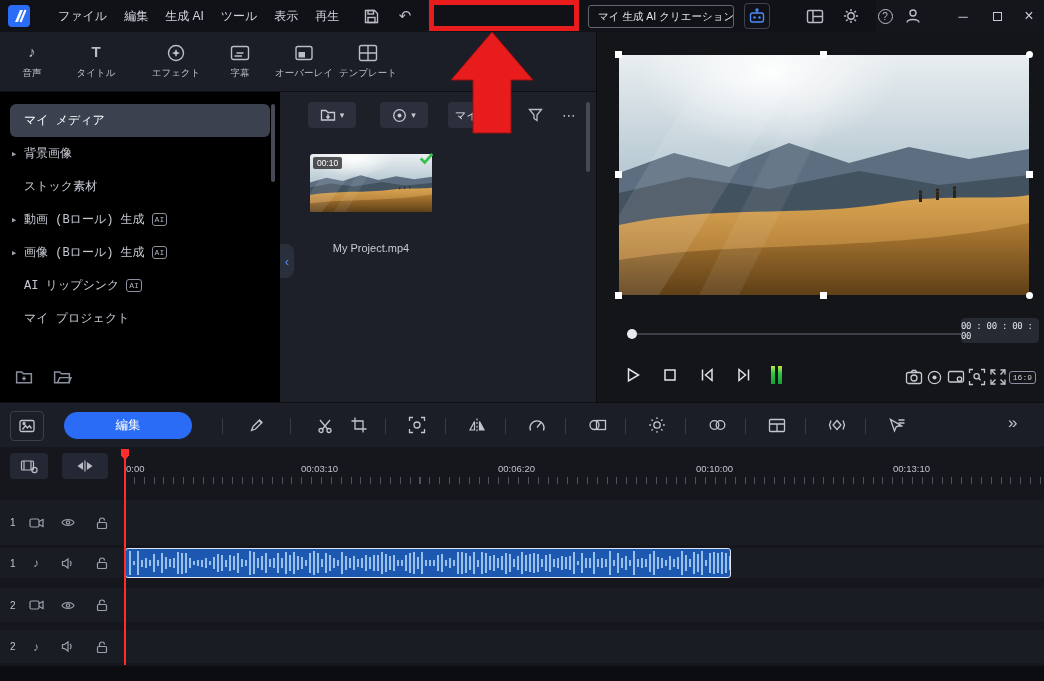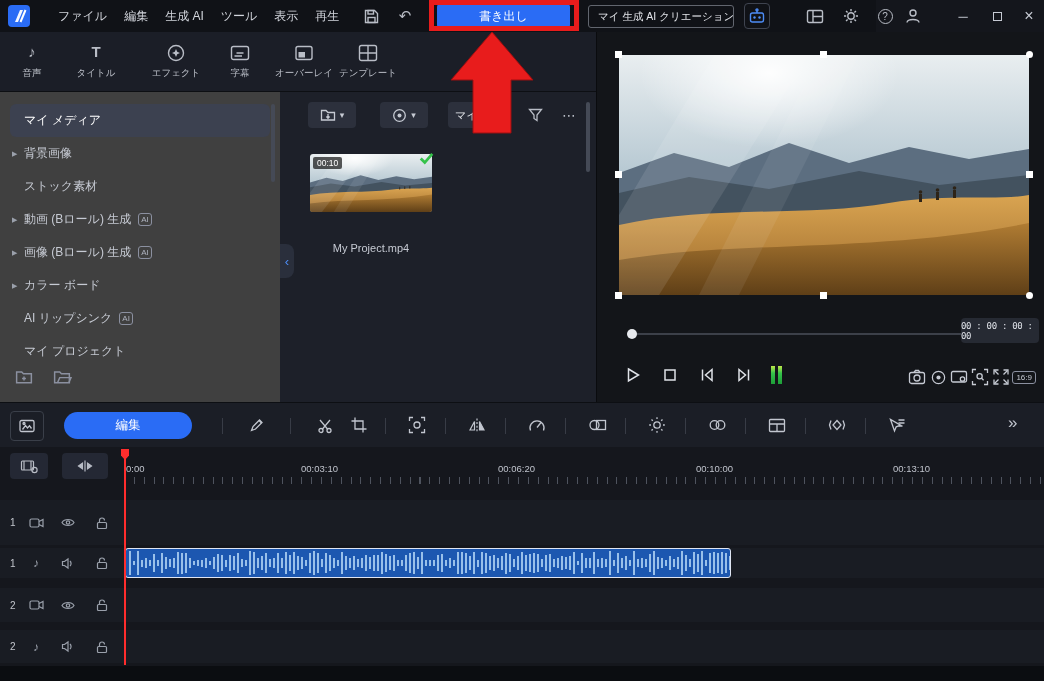--- a/index.html
+++ b/index.html
@@ -38,21 +38,21 @@
           border-bottom:1px solid #0d0f13; display:flex; align-items:center; z-index:2; }
   .tab { width:64px; height:52px; display:flex; flex-direction:column; align-items:center; justify-content:center;
          gap:4px; color:#b9bdc6; }
   .tab.wide { width:70px; }
   .tab.gap { margin-left:16px; }
   .tab.active { color:#4d8df8; }
   .tab-label { font-size:9.5px; white-space:nowrap; }
   .tab-glyph { font-size:15px; line-height:18px; height:20px; }
 
   
-  .sidebar { position:absolute; left:0; top:92px; width:280px; height:310px; background:#404040; z-index:1; }
+  .sidebar { position:absolute; left:0; top:92px; width:280px; height:310px; background:#000000; z-index:1;font-family:Liberation Mono, monospace; }
   .side-item { position:relative; height:33px; display:flex; align-items:center; padding-left:24px;
                color:#c6cad3; font-size:12px; white-space:nowrap; }
   .side-item .exp { position:absolute; left:12px; font-size:7px; color:#9aa0ab; }
   .side-item.active { background:#3c4150; border-radius:6px; margin:0 10px; padding-left:14px; color:#fff; }
   .ai-badge { margin-left:7px; border:1px solid #8b90a0; border-radius:3px; font-size:8px; padding:0 2px;
               color:#aeb3bf; line-height:11px; }
   .side-scroll { position:absolute; left:271px; top:12px; width:4px; height:78px; background:#454a56; border-radius:2px; }
   .side-bottom { position:absolute; left:14px; top:276px; display:flex; gap:18px; color:#8b90a0; }
 
   
@@ -82,21 +82,21 @@
   .video-wrap svg.art { width:100%; height:100%; display:block; }
   .vh { position:absolute; width:7px; height:7px; background:#fff; z-index:3; }
   .vh.r { border-radius:50%; }
   .seek { position:absolute; left:30px; top:296px; width:340px; height:12px; }
   .seek-line { position:absolute; left:0; top:5px; width:100%; height:2px; background:#3c4049; }
   .seek-knob { position:absolute; left:0; top:1px; width:10px; height:10px; border-radius:50%; background:#e8eaee; }
   .timecode { position:absolute; left:364px; top:286px; width:78px; height:25px; background:#262a33; border-radius:4px;
               display:flex; align-items:center; justify-content:center; color:#dfe2e8;
               font-family:"DejaVu Sans Mono",monospace; font-size:9px; letter-spacing:-0.3px; }
   .pv-controls-l { position:absolute; left:26px; top:333px; display:flex; gap:17px; align-items:center; color:#dfe2e8; }
-  .pv-controls-r { position:absolute; right:8px; top:335px; display:flex; gap:1px; align-items:center; color:#c6cad3; }
+  .pv-controls-r { position:absolute; right:8px; top:335px; display:flex; gap:1px; align-items:center; color:#c6cad3;font-family:Liberation Mono, monospace; }
   .pvi { width:20px; height:20px; display:flex; align-items:center; justify-content:center; }
   .meter { display:flex; gap:3px; align-items:flex-end; height:18px; }
   .meter i { width:4px; height:18px; background:linear-gradient(180deg,#bfe84a 0%,#35c24a 40%,#1d9e38 100%); }
   .ratio-badge { border:1px solid #8b90a0; border-radius:3px; font-size:8px; padding:1px 3px; color:#c6cad3; }
 
   
   .toolbar { position:absolute; left:0; top:402px; width:1044px; height:45px; background:#1b1e26;
              border-top:1px solid #0d0f13; z-index:2; }
   .tool-frame { position:absolute; left:10px; top:8px; width:34px; height:30px; border:1px solid #3a3f49;
                 border-radius:4px; color:#c2c6cf; display:flex; align-items:center; justify-content:center; }
@@ -202,21 +202,20 @@
       <svg class="s" width="17" height="17" viewBox="0 0 17 17" fill="none" stroke="currentColor" stroke-width="1.4">
           <path d="M2.5,2.5 H11.5 L14.5,5.5 V14.5 H2.5 Z"></path>
           <rect x="5" y="9.5" width="7" height="5"></rect>
           <rect x="5" y="2.5" width="5.5" height="3.5"></rect>
         </svg>
     </div>
     <div class="tb-icon" style="left:396px;font-size:15px">
         <span>↶</span>
       </div>
 
-    <button class="export-btn">書き出し</button>
     <button class="ai-creations-btn">マイ 生成 AI クリエーション</button>
 
     <div class="robot-box">
       <svg class="s" width="18" height="18" viewBox="0 0 18 18" fill="none" stroke="currentColor" stroke-width="1.4">
           <rect x="2.5" y="6" width="13" height="9" rx="2"></rect>
           <circle cx="6.5" cy="10.5" r="1.2" fill="currentColor" stroke="none"></circle>
           <circle cx="11.5" cy="10.5" r="1.2" fill="currentColor" stroke="none"></circle>
           <path d="M9,6 V3.8"></path>
           <circle cx="9" cy="2.9" r="1"></circle>
         </svg>
@@ -304,24 +303,20 @@
     </div>
     <div class="side-item">
       <span class="exp">▶</span>
       <span>動画 (Bロール) 生成</span>
       <span class="ai-badge">AI</span>
     </div>
     <div class="side-item">
       <span class="exp">▶</span>
       <span>画像 (Bロール) 生成</span>
       <span class="ai-badge">AI</span>
-    </div>
-    <div class="side-item">
-      <span class="exp">▶</span>
-      <span>カラー ボード</span>
     </div>
     <div class="side-item">
       <span>AI リップシンク</span>
       <span class="ai-badge">AI</span>
     </div>
     <div class="side-item">
       <span>マイ プロジェクト</span>
     </div>
     <div class="side-scroll"></div>
     <div class="side-bottom">

